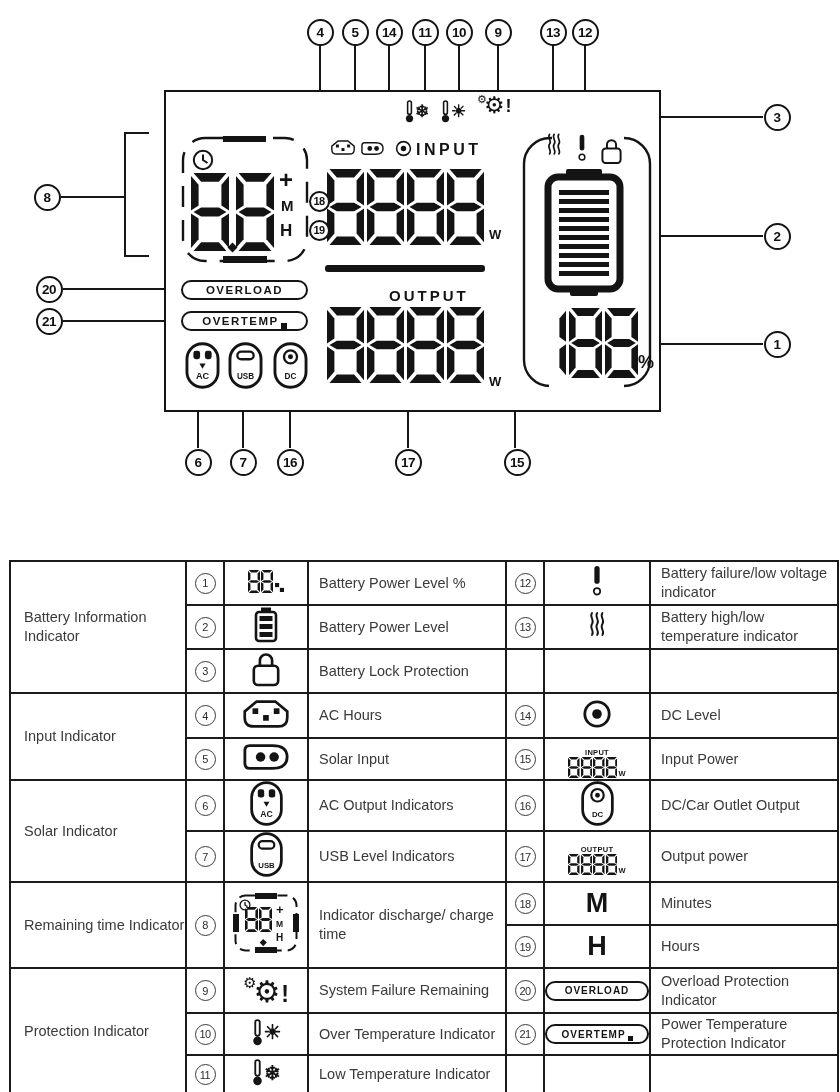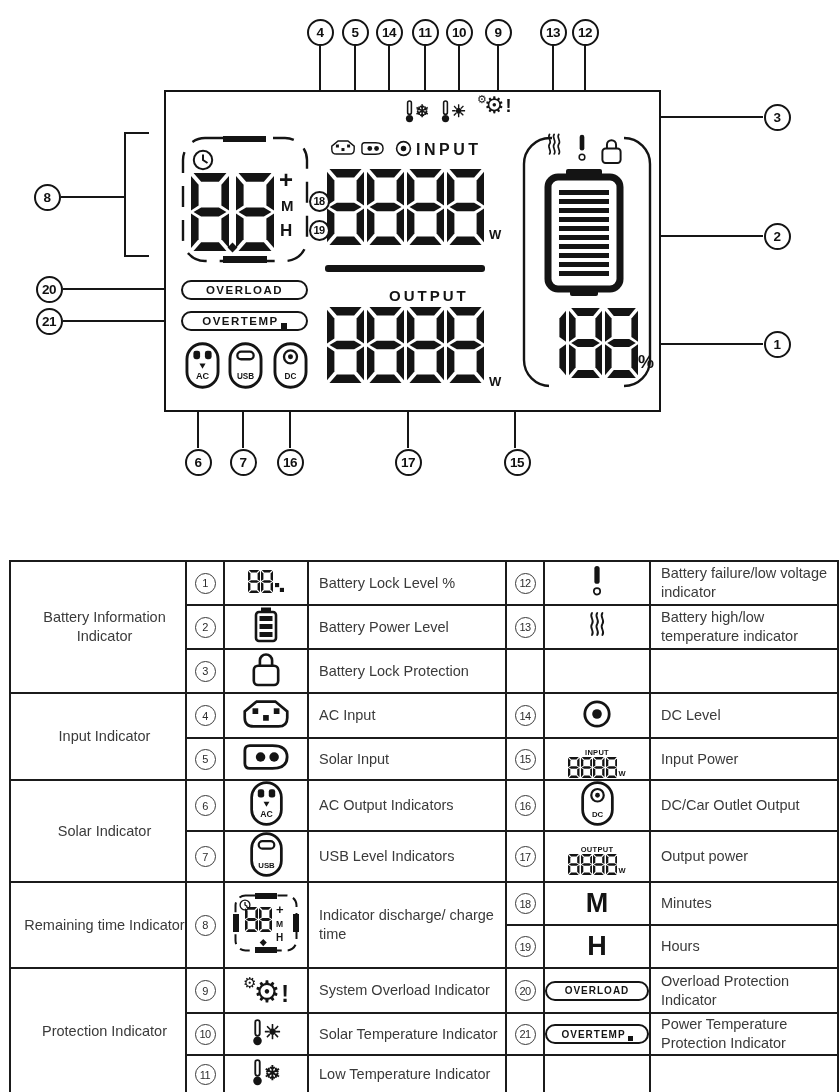--- a/index.html
+++ b/index.html
@@ -41,21 +41,21 @@
   .dg-sys .gbg{font-size:23px;}
   .dg-sys .gbang{font-size:18px;}
   .thermobox{display:inline-flex;align-items:center;color:#141414;}
   .thermo{width:13px;height:29px;}
   .wx{font-size:20px;font-weight:bold;line-height:1;}
   .dg-temp .thermo{width:11px;height:25px;}
   .dg-temp .wx{font-size:17px;}
   
   .spec{position:absolute;left:9px;top:560px;border-collapse:collapse;table-layout:fixed;}
   .spec td{border:2px solid #1b1b1b;box-sizing:border-box;padding:0;vertical-align:middle;}
-  td.cat{padding-left:13px;font-size:14.5px;color:#3a3a3a;line-height:19px;text-align:center;}
+  td.cat{padding-left:13px;font-size:14.5px;color:#3a3a3a;line-height:19px;}
   td.num{text-align:center;}
   td.icon{text-align:center;}
   td.desc{padding-left:10px;padding-right:4px;font-size:14.5px;color:#3a3a3a;line-height:19px;}
   .tco{display:inline-flex;align-items:center;justify-content:center;width:21px;height:21px;border:1.7px solid #3a3a3a;border-radius:50%;font-size:11px;color:#2c2c2c;box-sizing:border-box;letter-spacing:-0.5px;}
   .big-letter{font-size:27px;font-weight:bold;color:#141414;}
   .tpill{position:static;display:inline-flex;width:104px;height:20px;border-width:2px;border-radius:10px;}
   .tpill .ptxt{font-size:10px;letter-spacing:1px;}
   .tpill .sq{width:5px;height:5px;margin-top:8px;}
   
   .bp-wrap{display:inline-flex;align-items:flex-end;}
@@ -467,21 +467,21 @@
                     <polygon points="4,53 16,47 44,47 56,53 44,59 16,59"></polygon>
                   </g>
                 </svg>
               </span>
               <svg class="bp-pct" viewBox="0 0 10 10">
                 <rect width="4.6" height="4.6" fill="#141414"></rect>
                 <rect x="5.4" y="5.4" width="4.6" height="4.6" fill="#141414"></rect>
               </svg>
             </span>
           </span></td>
-    <td class="desc">Battery Lock Level %</td>
+    <td class="desc">Battery Power Level %</td>
     <td class="num"><span class="tco">12</span></td>
     <td class="icon"><span class="ticon">
             <svg viewBox="0 0 12 34" width="12" height="32">
               <rect x="3.2" y="1" width="5.6" height="19" rx="2.8" fill="#141414"></rect>
               <circle cx="6" cy="28" r="3.4" fill="none" stroke="#141414" stroke-width="1.8"></circle>
             </svg>
           </span></td>
     <td class="desc">Battery failure/low voltage indicator</td>
   </tr>
   <tr style="height:43px">
@@ -523,21 +523,21 @@
     <td class="cat" rowspan="2">Input Indicator</td>
     <td class="num"><span class="tco">4</span></td>
     <td class="icon"><span class="ticon">
             <svg viewBox="0 0 44 27" width="46" height="28">
               <path d="M13,1.5 H31 L42.5,11 V17 Q42.5,25.5 34,25.5 H10 Q1.5,25.5 1.5,17 V11 Z" fill="none" stroke="#141414" stroke-width="2.6"></path>
               <rect x="9" y="8" width="5.5" height="5.5" fill="#141414"></rect>
               <rect x="29.5" y="8" width="5.5" height="5.5" fill="#141414"></rect>
               <rect x="19.2" y="14.5" width="5.5" height="5.5" fill="#141414"></rect>
             </svg>
           </span></td>
-    <td class="desc">AC Input</td>
+    <td class="desc">AC Hours</td>
     <td class="num"><span class="tco">14</span></td>
     <td class="icon"><span class="ticon">
             <svg viewBox="0 0 30 30" width="30" height="30">
               <circle cx="15" cy="15" r="12.2" fill="none" stroke="#141414" stroke-width="2.8"></circle>
               <circle cx="15" cy="15" r="4.8" fill="#141414"></circle>
             </svg>
           </span></td>
     <td class="desc">DC Level</td>
   </tr>
   <tr style="height:42px">
@@ -753,41 +753,41 @@
   <tr style="height:45px">
     <td class="cat" rowspan="3">Protection Indicator</td>
     <td class="num"><span class="tco">9</span></td>
     <td class="icon"><span class="ticon">
             <span class="gearbox">
               <span class="gsm">⚙</span>
               <span class="gbg">⚙</span>
               <span class="gbang">!</span>
             </span>
           </span></td>
-    <td class="desc">System Overload Indicator</td>
+    <td class="desc">System Failure Remaining</td>
     <td class="num"><span class="tco">20</span></td>
     <td class="icon"><span class="ticon">
             <span class="pill tpill">
               <span class="ptxt">OVERLOAD</span>
             </span>
           </span></td>
     <td class="desc">Overload Protection Indicator</td>
   </tr>
   <tr style="height:42px">
     <td class="num"><span class="tco">10</span></td>
     <td class="icon"><span class="ticon thermobox">
             <span class="thermobox">
               <svg class="thermo" viewBox="0 0 14 30">
                 <rect x="4.6" y="1.6" width="4.8" height="17" rx="2.4" fill="none" stroke="#141414" stroke-width="2"></rect>
                 <circle cx="7" cy="24" r="4.6" fill="#141414"></circle>
               </svg>
               <span class="wx">☀</span>
             </span>
           </span></td>
-    <td class="desc">Solar Temperature Indicator</td>
+    <td class="desc">Over Temperature Indicator</td>
     <td class="num"><span class="tco">21</span></td>
     <td class="icon"><span class="ticon">
             <span class="pill tpill">
               <span class="ptxt">OVERTEMP</span>
               <span class="sq"></span>
             </span>
           </span></td>
     <td class="desc">Power Temperature Protection Indicator</td>
   </tr>
   <tr style="height:39px">

